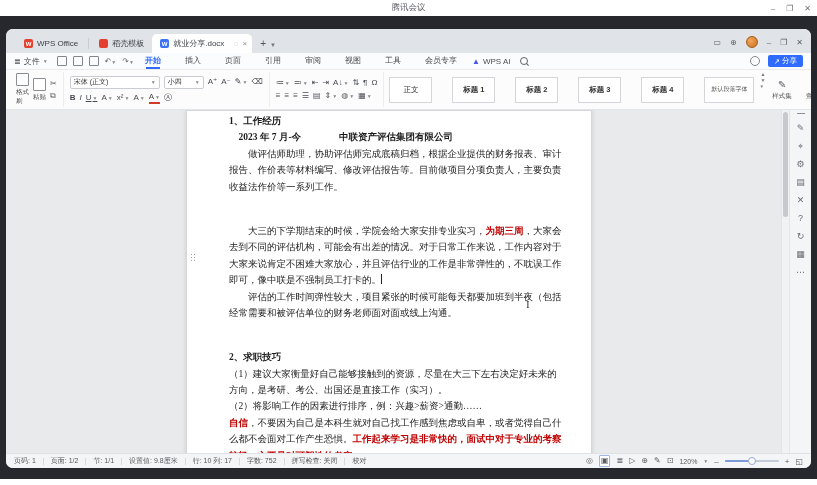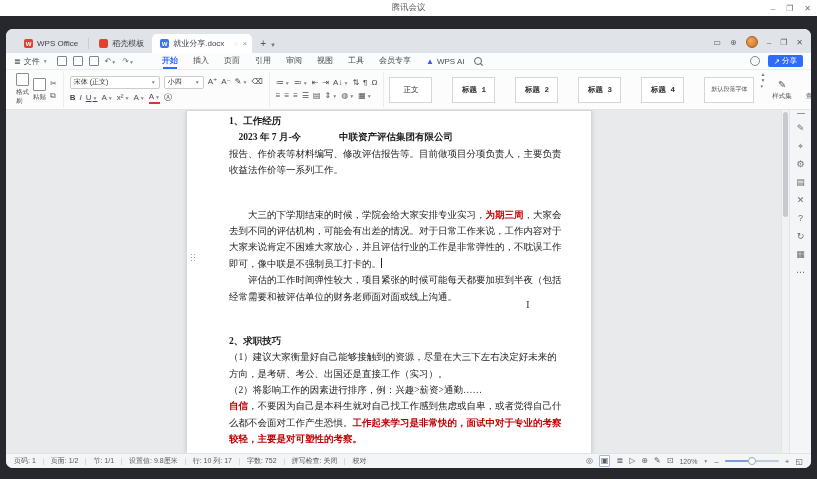--- a/index.html
+++ b/index.html
@@ -39,21 +39,21 @@
   .avatar{width:10px;height:10px;border-radius:50%;
           background:radial-gradient(circle at 35% 35%,#f2a65e,#c9701f);border:1px solid #a85d18;}
 
   
   .menurow{height:16px;background:#fbfcfd;display:flex;align-items:center;
            padding:0 8px;font-size:8px;color:#4a4d52;border-bottom:1px solid #ececef;flex:none;}
   .file{display:flex;gap:3px;align-items:center;}
   .caret-s{font-size:5px;color:#888;}
   .qicons{display:flex;gap:6px;margin:0 9px;color:#61646a;font-size:8px;align-items:center;}
   .micon{width:8px;height:8px;border:1px solid #83868c;border-radius:1px;display:inline-block;}
-  .menu-items{display:flex;gap:15px;margin-left:19px;}
+  .menu-items{display:flex;gap:24px;margin-left:2px;}
   .menu-item{cursor:default;position:relative;line-height:16px;}
   .menu-item.active{color:#2f6bfe;font-weight:bold;}
   .menu-item.active::after{content:"";position:absolute;left:1px;right:1px;bottom:0px;
                            height:2px;background:#2f6bfe;}
   .ai{display:flex;align-items:center;gap:3px;margin-left:15px;}
   .ai-logo{color:#4856f0;font-weight:bold;font-size:8px;}
   .mag{width:6px;height:6px;border:1px solid #5f6267;border-radius:50%;position:relative;
        display:inline-block;}
   .mag::after{content:"";position:absolute;width:3px;height:1px;background:#5f6267;
               transform:rotate(45deg);right:-2px;bottom:-1px;}
@@ -75,21 +75,21 @@
   .fbox{border:1px solid #c9ccd1;background:#fff;border-radius:2px;height:11px;
         display:flex;align-items:center;justify-content:space-between;gap:4px;
         padding:0 3px;font-size:7px;color:#333;}
   .g{font-size:8px;color:#474a50;line-height:10px;}
   .g .caret-s{margin-left:1px;}
   .redline{border-bottom:2px solid #d23c26;}
   .stylegal{display:flex;align-items:center;gap:20px;padding:0 5px;}
   .stylebox{border:1px solid #d4d6da;background:#fff;height:24px;min-width:33px;
             display:flex;align-items:center;justify-content:center;font-size:7.5px;
             color:#333;padding:0 4px;white-space:nowrap;}
-  .stylebox.hd{font-weight:bold;font-family:Liberation Mono, monospace;}
+  .stylebox.hd{font-weight:bold;font-family:Liberation Sans, sans-serif;}
   .stylebox.small{font-size:6px;color:#555;min-width:40px;}
   .galarrows{display:flex;flex-direction:column;gap:1px;font-size:5px;color:#777;
              line-height:5px;margin-left:1px;}
   .tool{display:flex;flex-direction:column;align-items:center;justify-content:center;
         gap:1px;padding:0 7px;font-size:6.5px;color:#555;white-space:nowrap;}
   .tool-icon{font-size:10px;color:#5a5e64;height:13px;line-height:13px;}
 
   
   .content{flex:1;display:flex;min-height:0;}
   .docarea{flex:1;background:#e9eaeb;position:relative;overflow:hidden;}
@@ -318,20 +318,21 @@
           <div class="tool"></div>
         </div>
     </div>
 
     <div class="content">
       <div class="docarea">
         <div class="page">
           <div class="textcol" id="textcol">
               <div class="doc-line b"><span>1、工作经历</span></div>
               <div class="doc-line b"><span>　2023 年 7 月-今　　　　中联资产评估集团有限公司</span></div>
+              <div class="doc-line"><span>　　做评估师助理，协助评估师完成底稿归档，根据企业提供的财务报表、审计</span></div>
               <div class="doc-line"><span>报告、作价表等材料编写、修改评估报告等。目前做项目分项负责人，主要负责</span></div>
               <div class="doc-line"><span>收益法作价等一系列工作。</span></div>
               <div class="doc-line gap"><span>　　大三的下学期结束的时候，学院会给大家安排专业实习，</span><span class="red">为期三周</span><span>，大家会</span></div>
               <div class="doc-line"><span>去到不同的评估机构，可能会有出差的情况。对于日常工作来说，工作内容对于</span></div>
               <div class="doc-line"><span>大家来说肯定不困难大家放心，并且评估行业的工作是非常弹性的，不耽误工作</span></div>
               <div class="doc-line"><span>即可，像中联是不强制员工打卡的。</span><span class="caret"></span></div>
               <div class="doc-line"><span>　　评估的工作时间弹性较大，项目紧张的时候可能每天都要加班到半夜（包括</span></div>
               <div class="doc-line"><span>经常需要和被评估单位的财务老师面对面或线上沟通。</span></div>
               <div class="doc-line gap b"><span>2、求职技巧</span></div>
               <div class="doc-line"><span>（1）建议大家衡量好自己能够接触到的资源，尽量在大三下左右决定好未来的</span></div>

